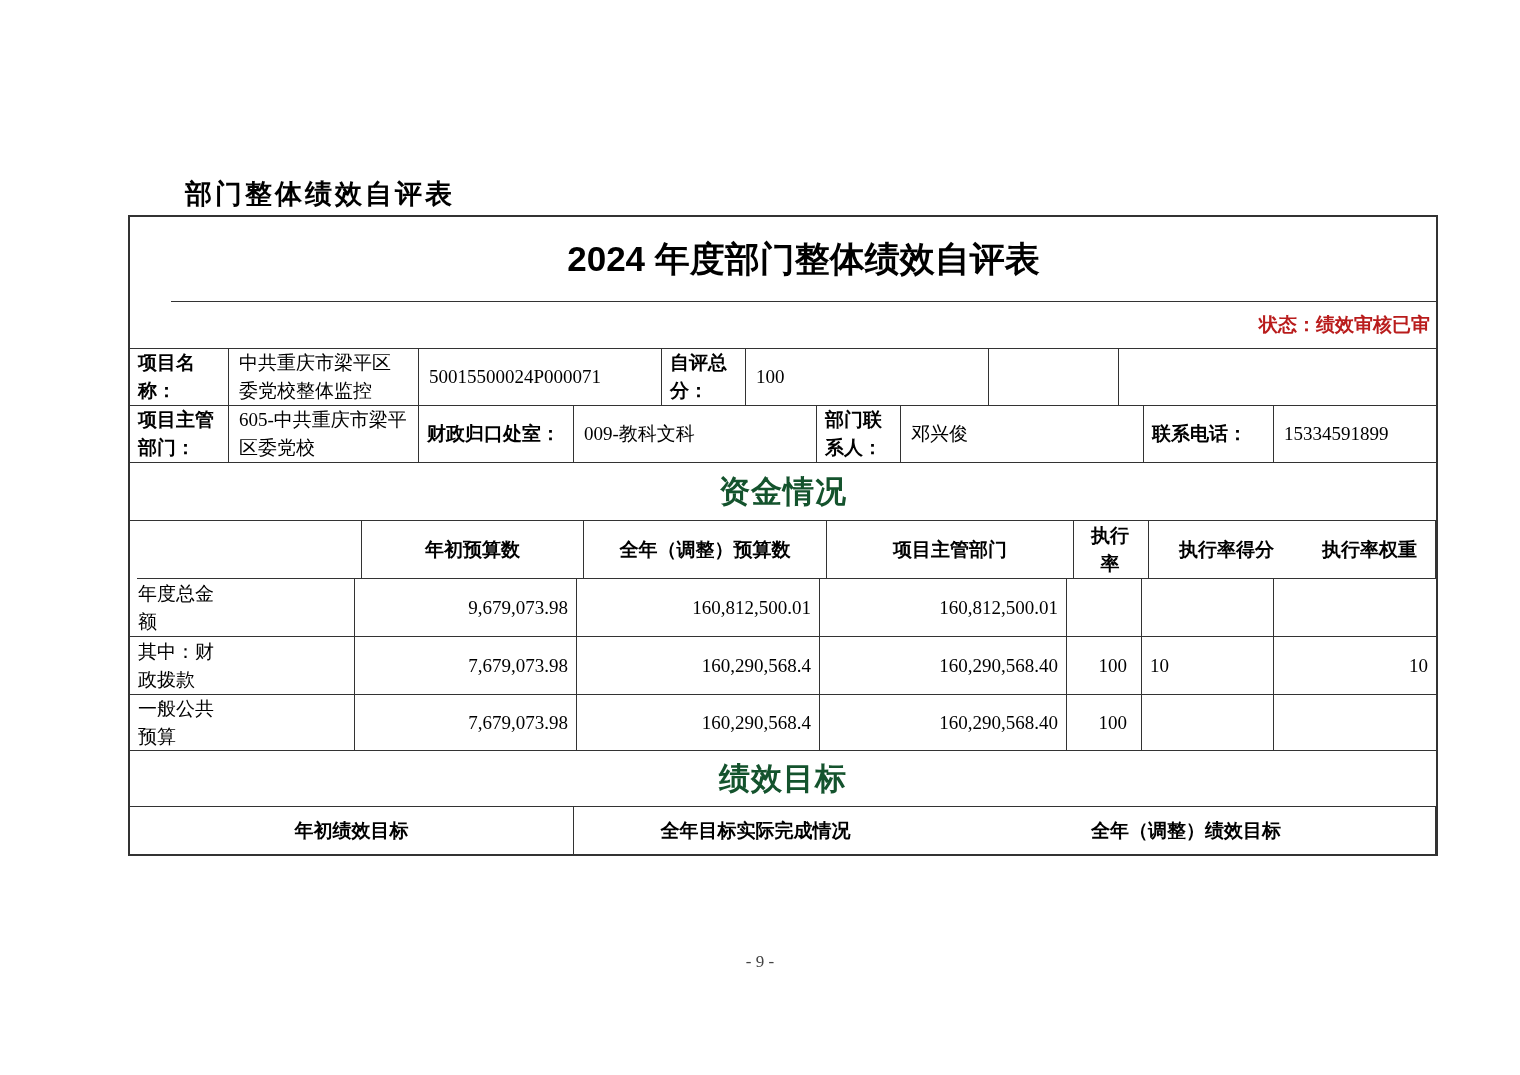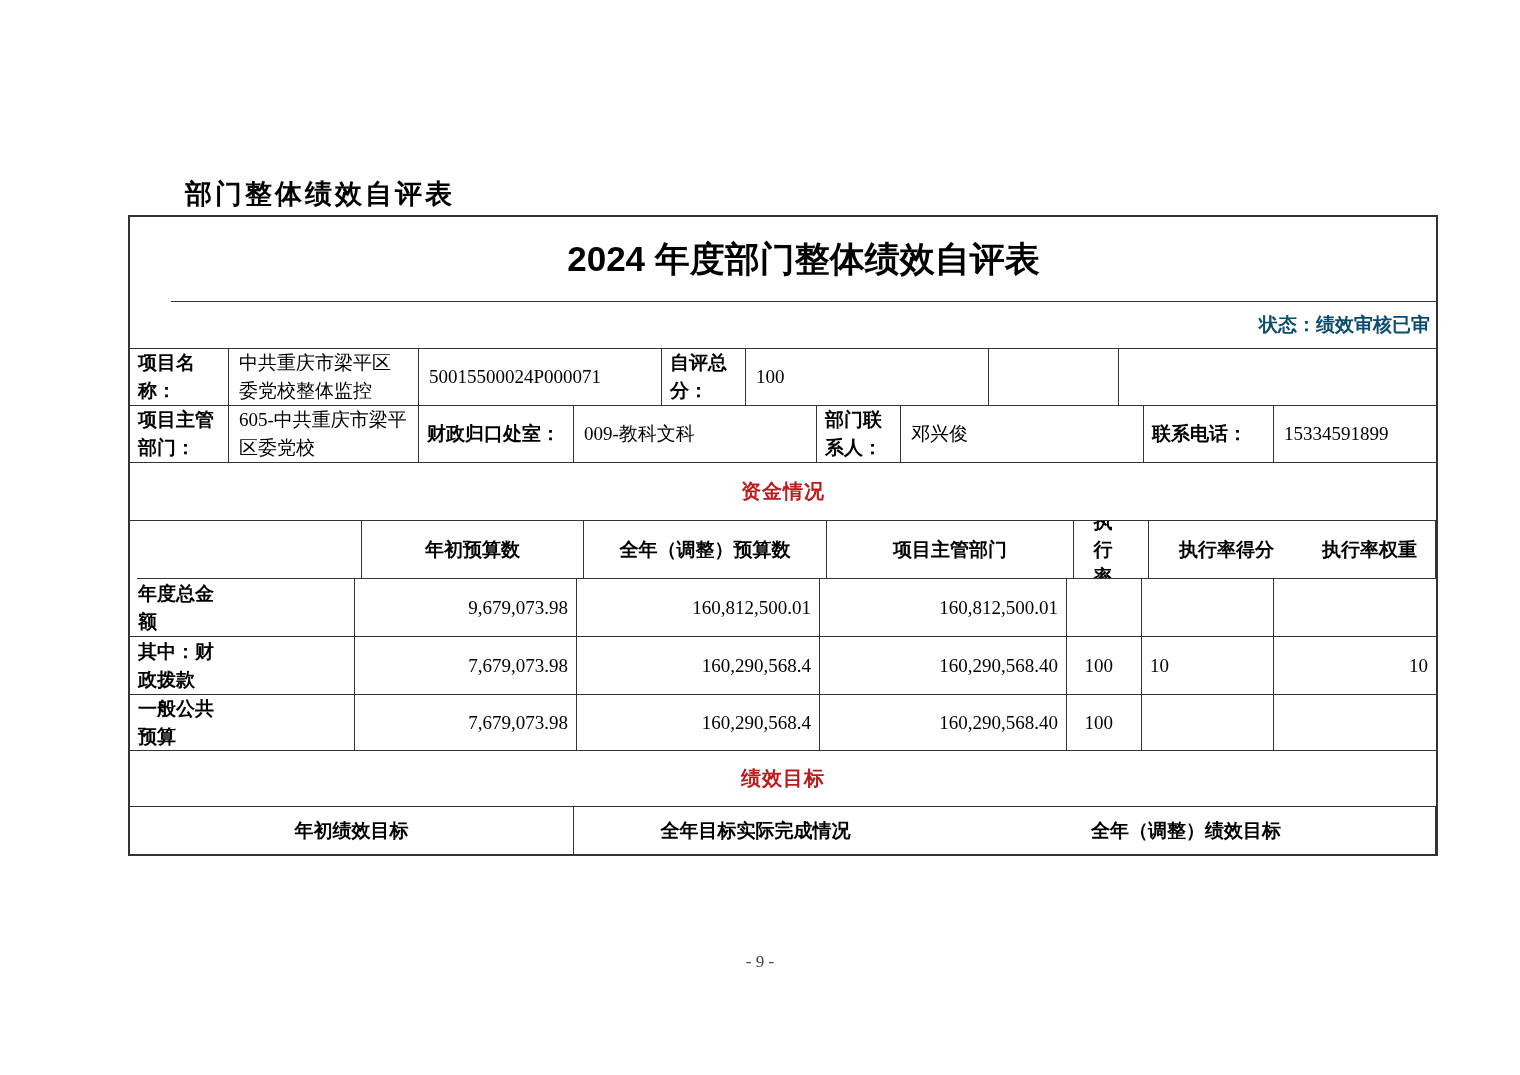--- a/index.html
+++ b/index.html
@@ -26,38 +26,38 @@
   }
   .cell.endc { border-right:none; }
   .lbl { font-weight:bold; }
   .val { padding-left:10px; padding-right:10px; }
   .center { justify-content:center; text-align:center; }
   .rightn { justify-content:flex-end; text-align:left; font-family:"Liberation Serif", serif; }
   .r-title   { height:85px; align-items:center; justify-content:center;
                font-family:"Liberation Sans", sans-serif; font-weight:bold; font-size:35px;margin-left:41px; }
   .r-status  { height:47px; align-items:center; justify-content:flex-end;
                padding-right:6px; box-sizing:border-box; }
-  .status-text { color:#0c4a6e; font-weight:bold; font-size:19px; }
+  .status-text { color:#b91c1c; font-weight:bold; font-size:19px; }
   .r-info    { height:57px; }
   .r-sect1   { height:58px; align-items:center; justify-content:center; }
   .r-sect2   { height:56px; align-items:center; justify-content:center; }
   .sect-text { font-family:"Liberation Sans", sans-serif; font-weight:bold;
-               font-size:20px; color:#b91c1c; letter-spacing:1px; }
+               font-size:31px; color:#14532d; letter-spacing:1px; }
   .r-fundhead{ height:58px;margin-left:7px; }
   .r-fund    { height:58px; }
   .r-fund3   { height:56px; }
   .r-goals   { height:47px; }
   
   .w-il1 { width:99px; }  .w-iv1 { width:190px; }
   .w-il2 { width:155px; } .w-iv2 { width:243px; }
   .w-il3 { width:84px; }  .w-iv3 { width:243px; }
   .w-il4 { width:130px; } .w-iv4 { flex:1; }
   
-  .w-f0 { width:225px;font-weight:bold; } .w-f1 { width:222px; } .w-f2 { width:243px; }
-  .w-f3 { width:247px; } .w-f4 { width:75px; padding-left:12px; padding-right:28px; }
+  .w-f0 { width:225px; } .w-f1 { width:222px; } .w-f2 { width:243px; }
+  .w-f3 { width:247px; } .w-f4 { width:75px; padding-left:12px; padding-right:14px; }
   .w-f5 { width:132px; } .w-f6 { flex:1; }
   
   .w-g0 { width:444px; } .w-g1 { width:499px; } .w-g2 { flex:1; }
   .hdr { font-weight:bold; }
   .namewrap { display:inline-block; max-width:82px; }
   .page-number {
     position:absolute; left:0; right:0; top:952px; text-align:center;
     font-size:17px; color:#444444; font-family:"Liberation Serif", serif;
   }
 </style>

